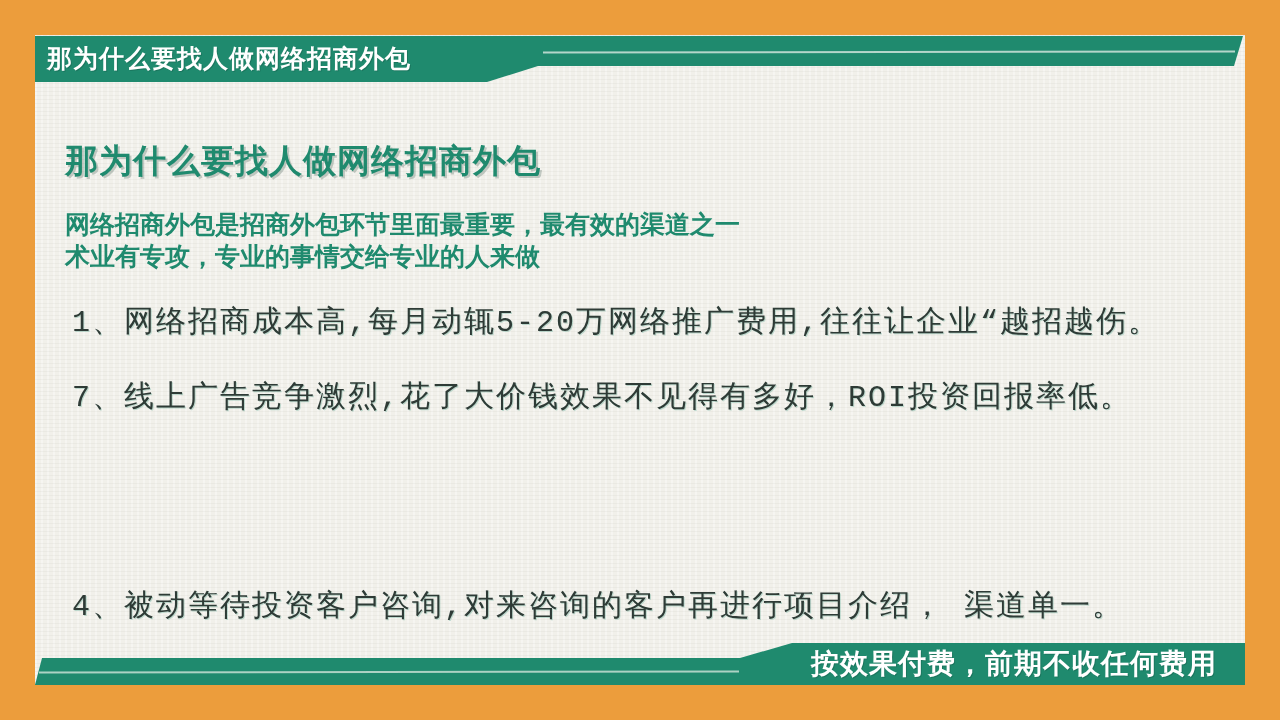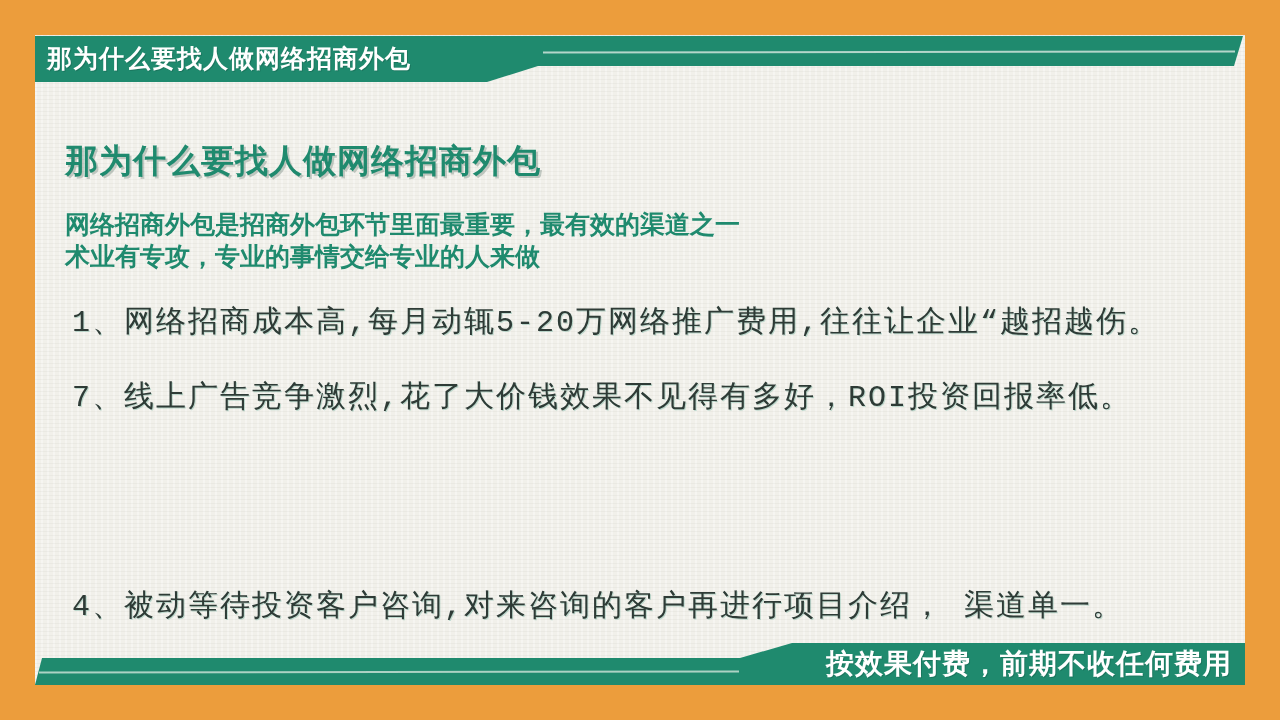--- a/index.html
+++ b/index.html
@@ -71,21 +71,21 @@
     position:absolute;left:4px;top:13px;width:700px;height:2px;
     background:var(--hl-line);opacity:.8;transform:rotate(-0.08deg);
   }
   .ftr-block{
     position:absolute;left:670px;top:608px;width:540px;height:42px;background:var(--green);
     clip-path:polygon(87px 0,100% 0,100% 100%,35px 100%,35px 15px);
     display:flex;align-items:center;justify-content:flex-end;
   }
   .ftr-text{
     color:#fff;font-weight:bold;font-size:28px;letter-spacing:1px;
-    padding-right:13px;white-space:nowrap;
+    padding-right:28px;white-space:nowrap;
     text-shadow:1px 1px 0 rgba(0,0,0,0.15);
   }
 </style>
 </head>
 <body>
 
 <div class="stage">
   <div class="card">
 
     <div class="hdr-strip">

